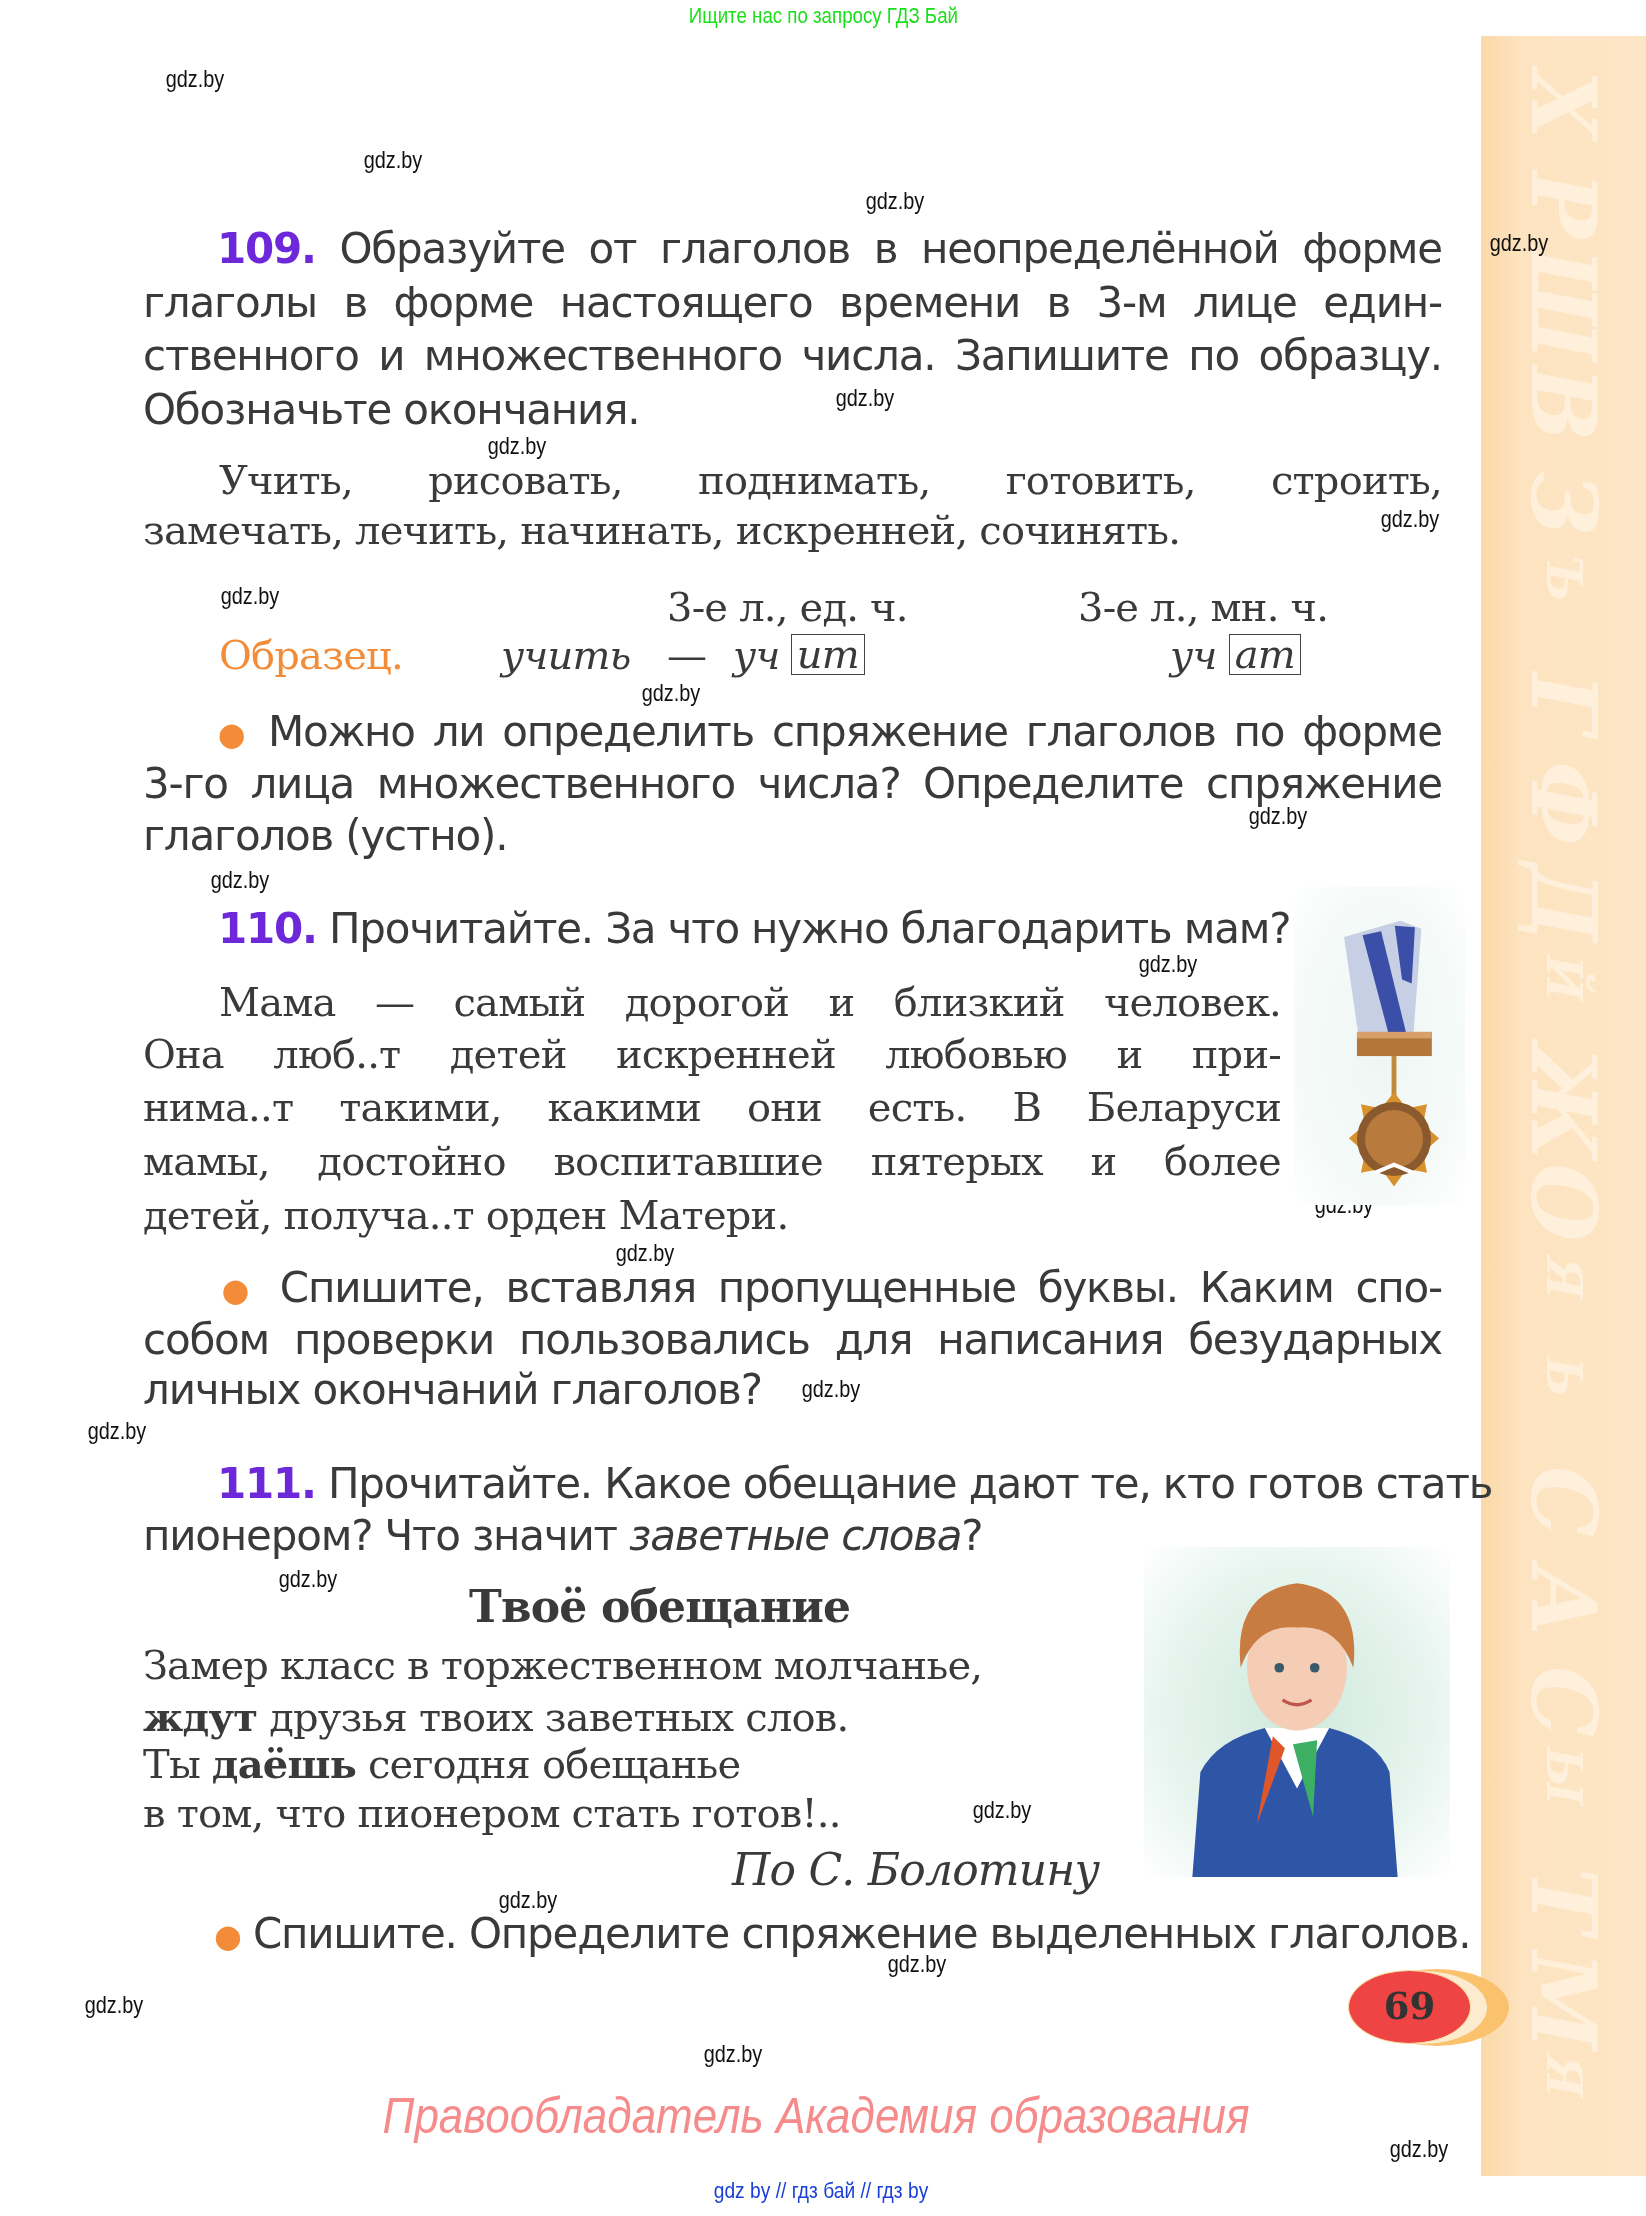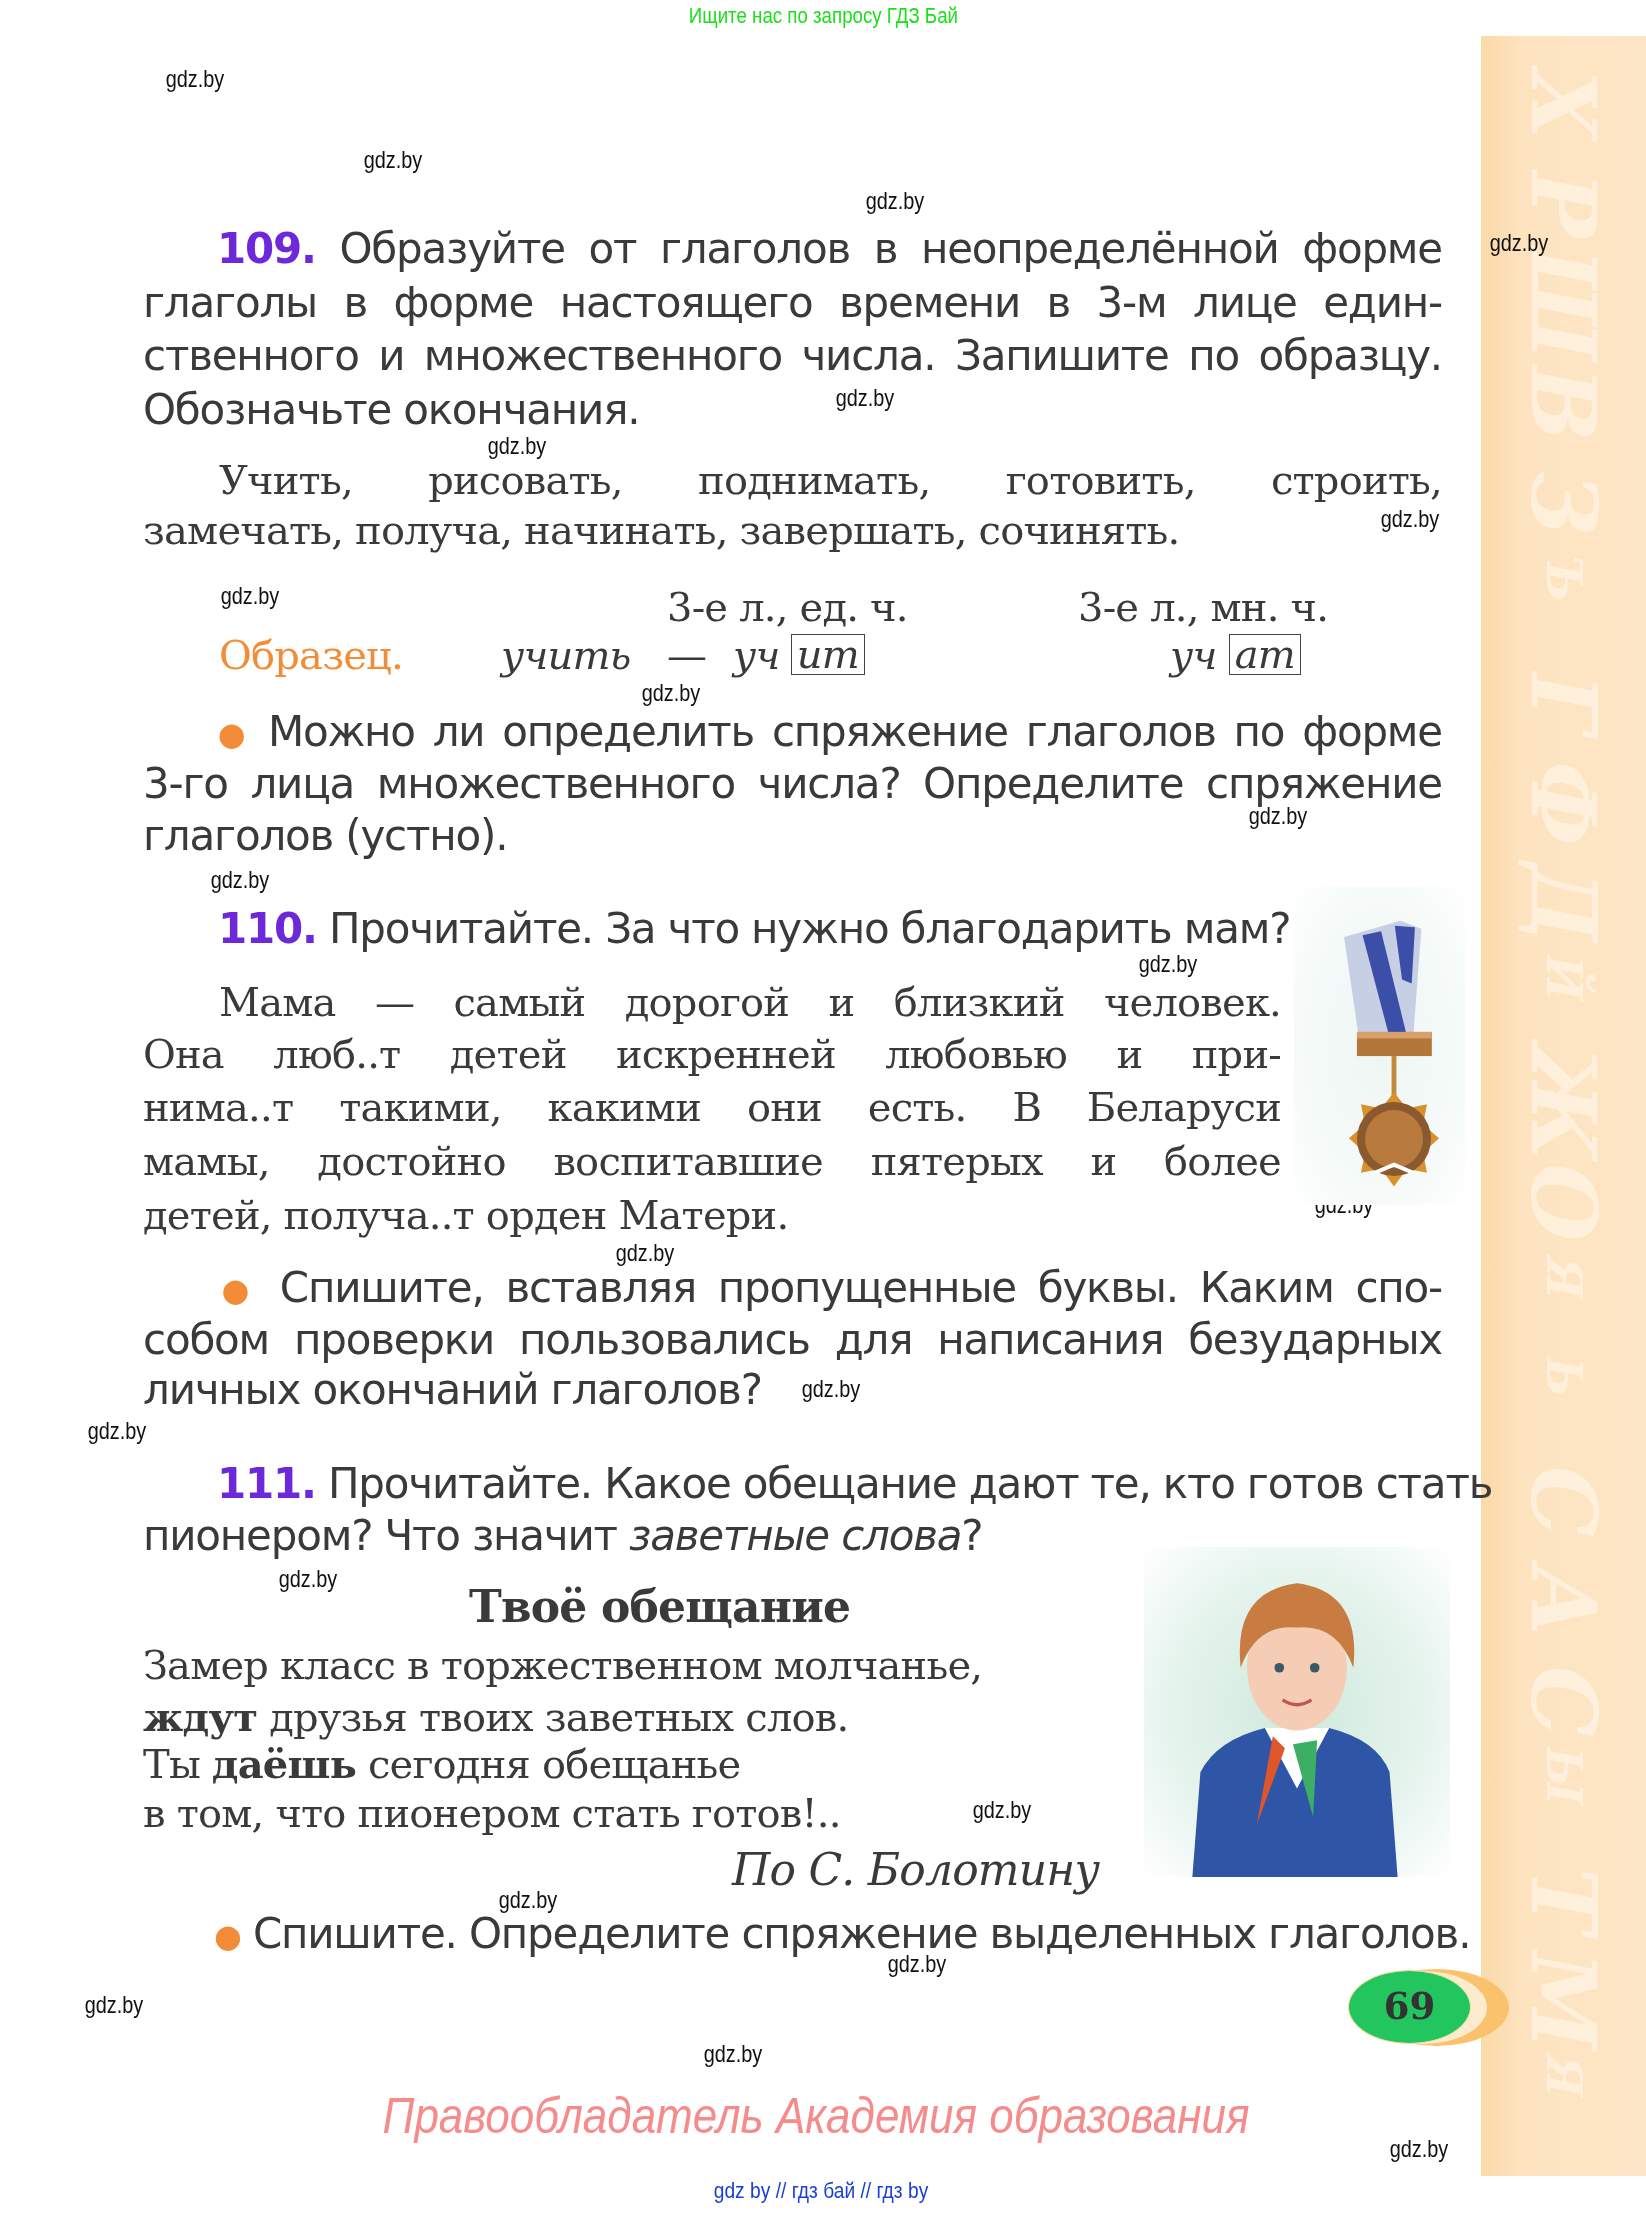--- a/index.html
+++ b/index.html
@@ -20,21 +20,21 @@
   .line.nj { text-align:right; text-align-last:left; }
   .num { color:#6d28d9; font-weight:bold; }
   .bullet { color:#f28c38; font-size:32px; vertical-align:middle; }
   .orange { color:#f28c38; }
   .it { font-style:italic; }
   .box { display:inline-block; border:1.6px solid #444; padding:0 4.8px; line-height:39px; height:39px; font-style:italic; }
   .badge { left:1348px; top:1969px; width:161px; height:77px; }
   .badge .back { position:absolute; left:16px; top:0; width:145px; height:77px; border-radius:50%;
                  background:#fbc26e; }
   .badge .mid { position:absolute; left:9.7px; top:1.6px; width:129px; height:73px; border-radius:50%; background:#fdebd0; }
-  .badge .front { position:absolute; left:0; top:0.8px; width:123px; height:74px; border-radius:50%; background:#22c55e;
+  .badge .front { position:absolute; left:0; top:0.8px; width:123px; height:74px; border-radius:50%; background:#ef4444;
                   border:1.6px solid #f7dfa4; box-sizing:border-box; text-align:center; line-height:71px;
                   font-family:"DejaVu Serif", serif; font-weight:bold; font-size:37px; color:#333; }
   .copy { left:816px; top:2116px; transform:translate(-50%,-50%) scaleX(0.88);
           font-family:"Liberation Sans", sans-serif; font-style:italic; font-size:50px; color:#f58b8b; }
   .foot { left:821px; top:2191px; transform:translate(-50%,-50%) scaleX(0.85);
           font-family:"Liberation Sans", sans-serif; font-size:22.6px; color:#1a3fd6; }
   .img { position:absolute; overflow:hidden; border-radius:8px; }
 </style>
 </head>
 <body>
@@ -94,21 +94,21 @@
 
 <div>
   <div class="line sans" style="top:248px;">
     <span style="display:inline-block;width:74px;"></span><span class="num">109.</span> <span>Образуйте от глаголов в неопределённой форме</span>
   </div>
   <div class="line sans" style="top:302px;">глаголы в форме настоящего времени в 3-м лице един-</div>
   <div class="line sans" style="top:355px;">ственного и множественного числа. Запишите по образцу.</div>
   <div class="line sans nj" style="top:409px;">Обозначьте окончания.</div>
 
   <div class="line serif" style="top:480px;left:219px;width:1223px;">Учить, рисовать, поднимать, готовить, строить,</div>
-  <div class="line serif nj" style="top:530px;">замечать, получа, начинать, завершать, сочинять.</div>
+  <div class="line serif nj" style="top:530px;">замечать, лечить, начинать, искренней, сочинять.</div>
 
   <div class="abs serif" style="left:667px;top:584px;">3-е л., ед. ч.</div>
   <div class="abs serif" style="left:1078px;top:584px;">3-е л., мн. ч.</div>
 
   <div class="abs serif orange" style="left:219px;top:632px;">Образец.</div>
   <div class="abs serif it" style="left:501px;top:632px;">учить</div>
   <div class="abs serif" style="left:667px;top:632px;">—</div>
   <div class="abs serif it" style="left:733px;top:632px;">уч</div>
   <div class="abs serif box" style="left:791px;top:634px;">ит</div>
   <div class="abs serif it" style="left:1170px;top:632px;">уч</div>

